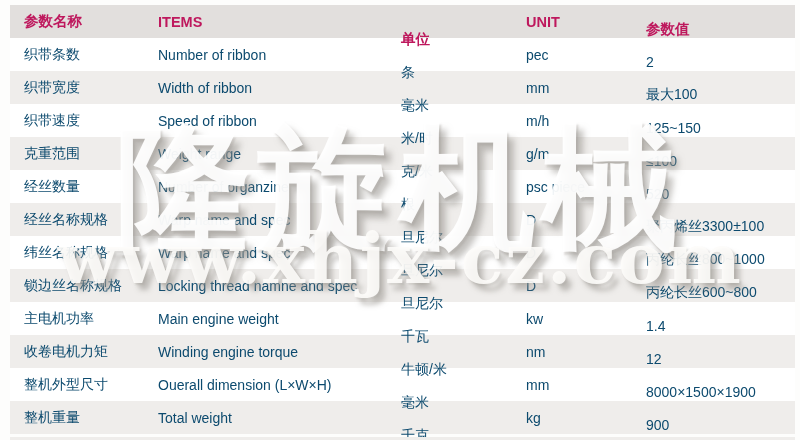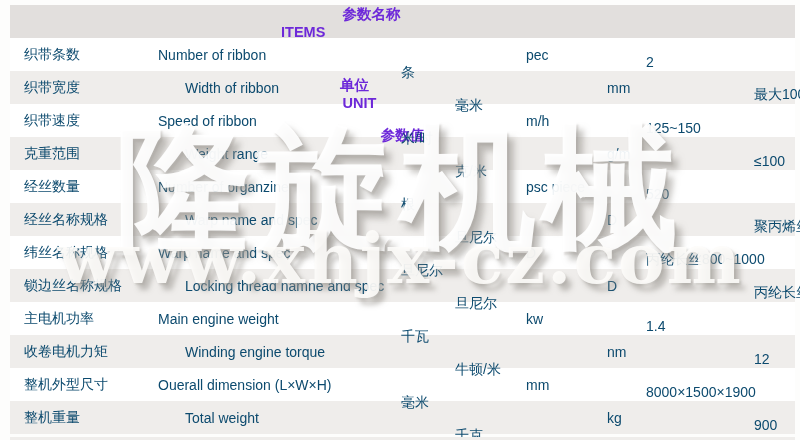--- a/index.html
+++ b/index.html
@@ -26,24 +26,23 @@
     align-items: center;
     height: 33px;
     font-size: 14px;
     color: #0c4a6e;
     background: #ffffff;
   }
   .trow.head {
     background: #e2dfdd;
     font-weight: bold;
     font-size: 14.5px;
-    color: #6d28d9;
-    flex-direction: column;
-  }
-  .trow.alt { background: #efedeb; gap: 27px; }
+    color: #be185d;
+  }
+  .trow.alt { background: #efedeb; }
   .cell { flex: 0 0 auto; white-space: nowrap; }
   .c1 { width: 148px; padding-left: 14px; }
   .c2 { width: 243px; }
   .c3 { width: 125px; margin-top: 36px; }
   .c4 { width: 120px; }
   .c5 { flex: 1 1 auto; margin-top: 15px; }
   .bottom-peek {
     position: absolute;
     left: 10px;
     bottom: 0;

